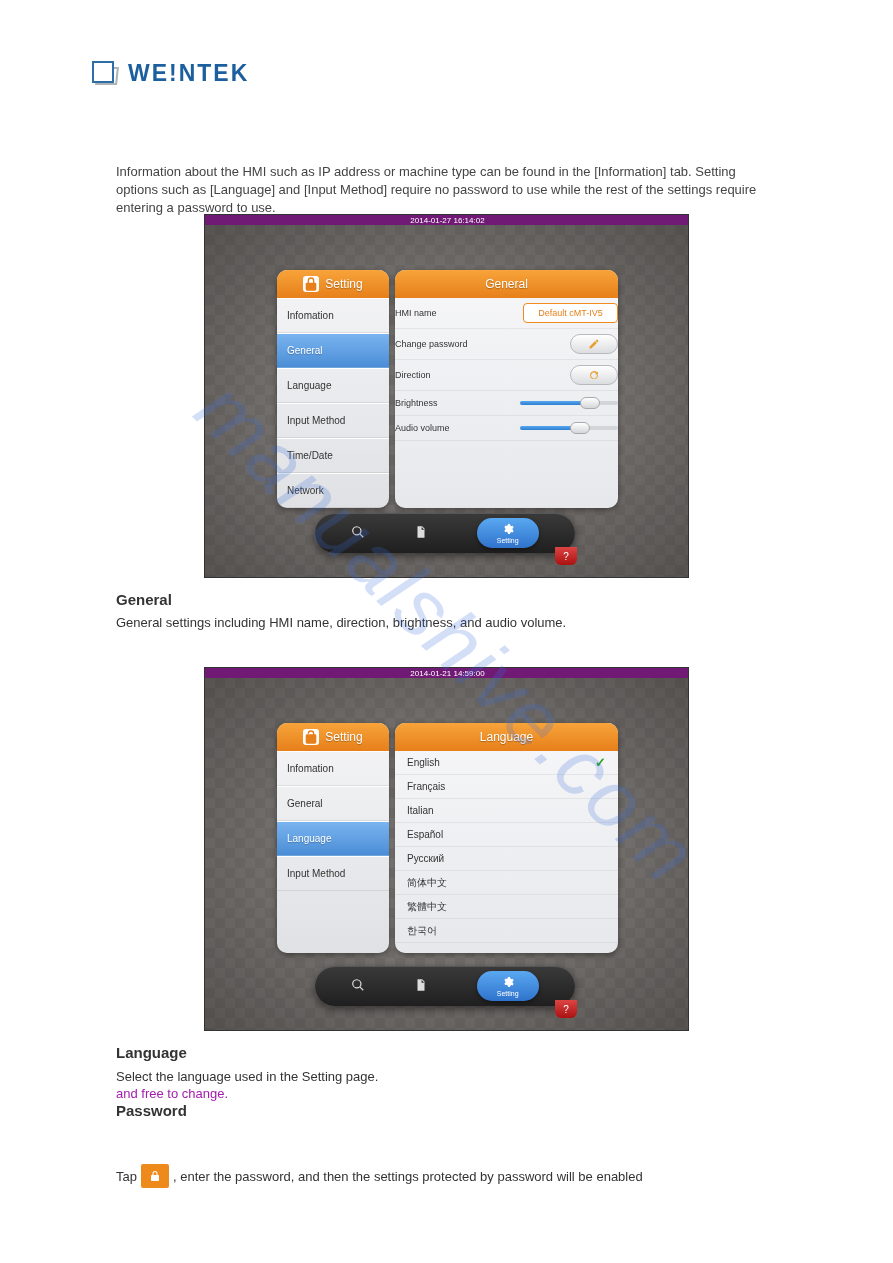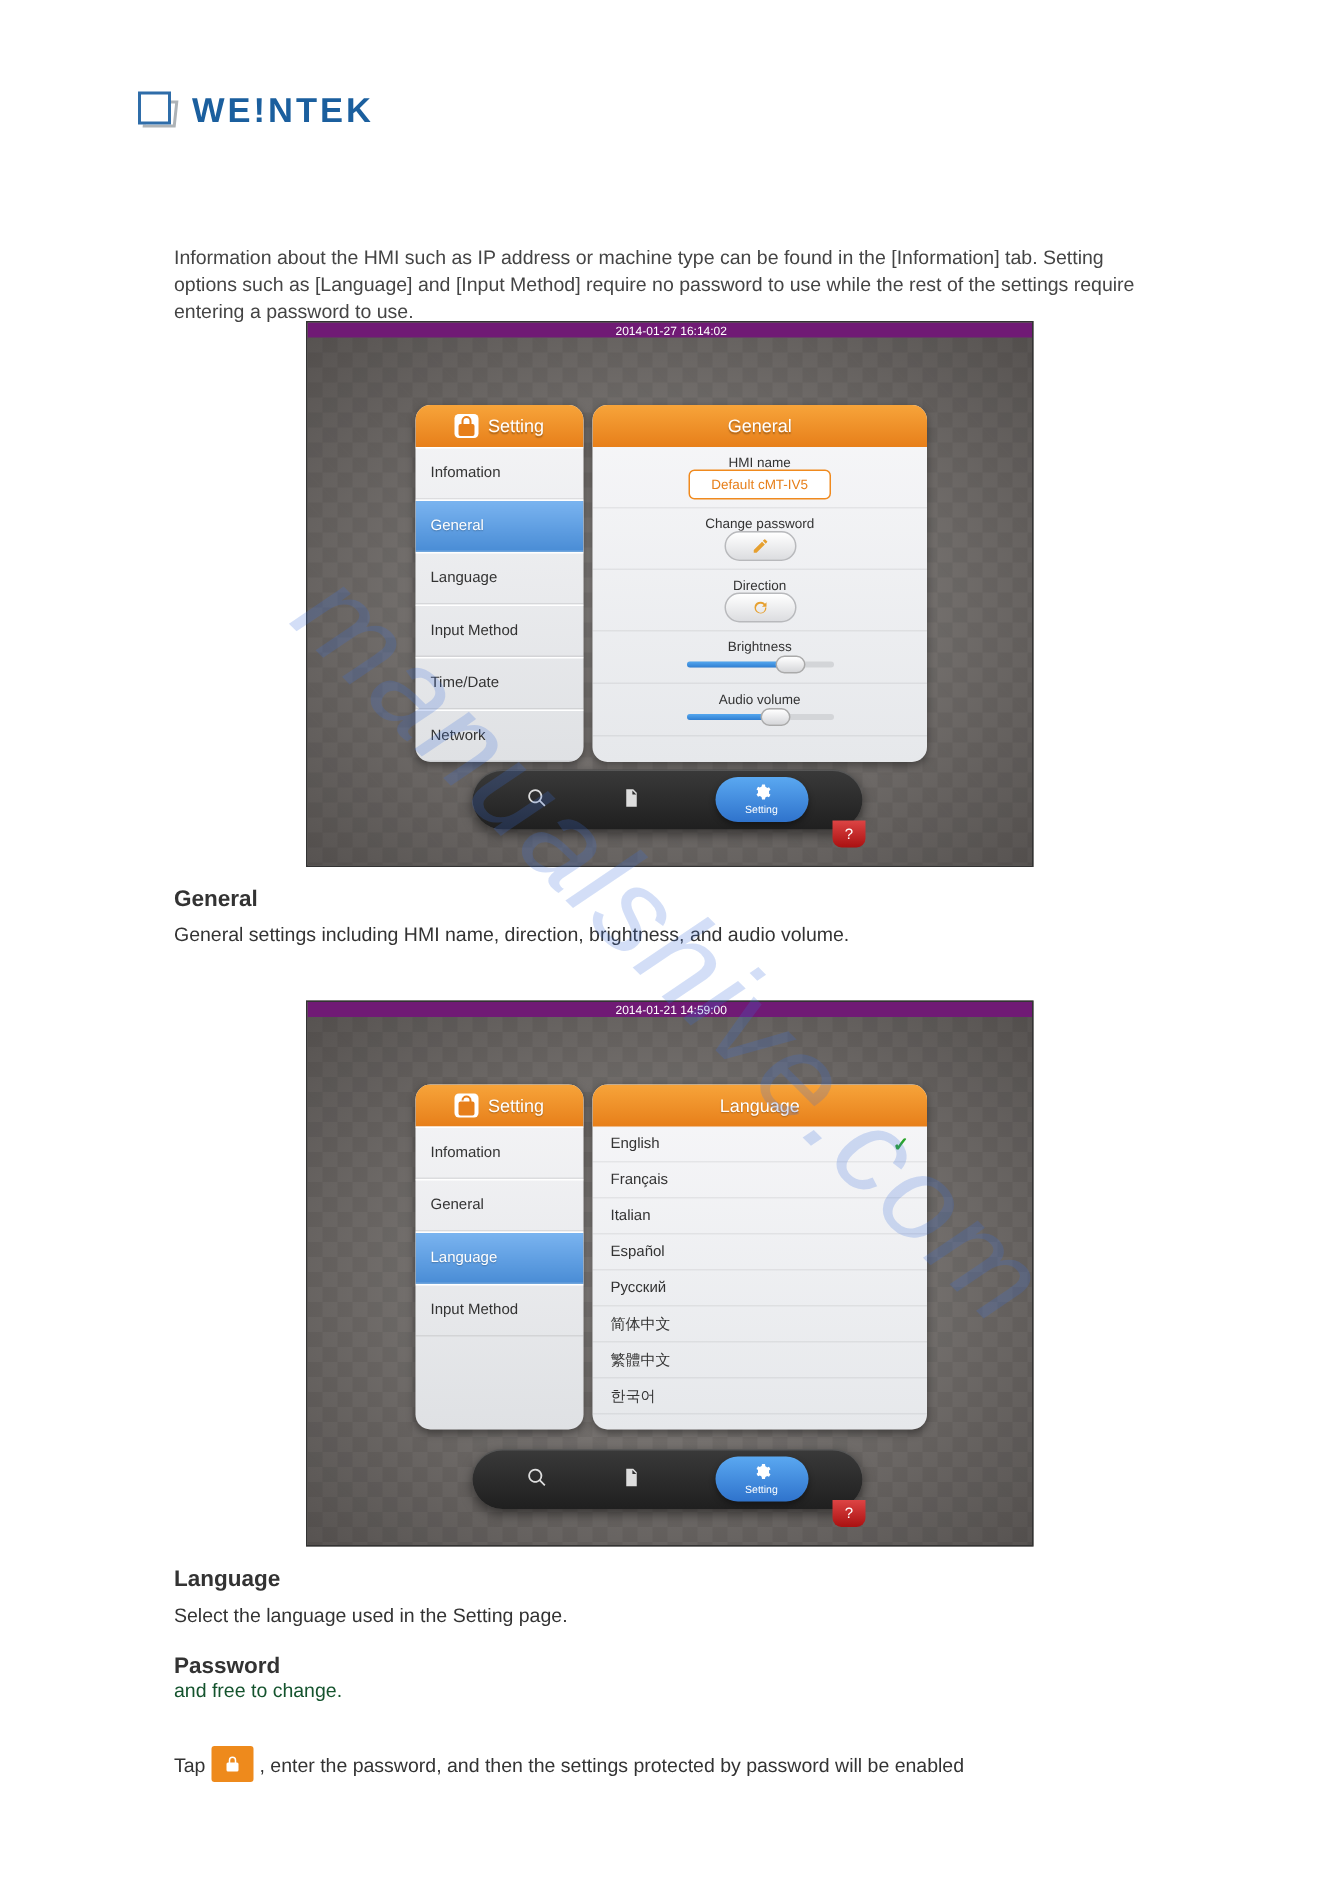--- a/index.html
+++ b/index.html
@@ -34,21 +34,21 @@
   .shot2 { left: 204px; top: 667px; }
 
   .panels { position:absolute; left:72px; top:45px; display:flex; gap:6px; }
   .side-panel { width:112px; border-radius:10px; background:linear-gradient(#f5f5f7,#dfe1e4); box-shadow:0 2px 6px rgba(0,0,0,0.4); overflow:hidden;}
   .side-head { height:28px; background:linear-gradient(#f7a43a,#e77f1a); color:#fff; font-size:12px; display:flex; align-items:center; justify-content:center; gap:6px; text-shadow:0 1px 1px rgba(0,0,0,.3);}
   .lock-badge { width:16px; height:16px; background:#fff; border-radius:3px; display:flex; align-items:center; justify-content:center; color:#e77f1a; font-size:10px;}
   .side-item { height:35px; display:flex; align-items:center; padding-left:10px; font-size:10px; color:#333; border-top:1px solid #fff; border-bottom:1px solid rgba(0,0,0,0.08);}
   .side-item.active { background:linear-gradient(#7ab4f0,#4a8dd6); color:#fff; text-shadow:0 1px 1px rgba(0,0,0,.25);}
   .main-panel { width:223px; border-radius:10px; background:linear-gradient(#f7f7f9,#e6e8eb); box-shadow:0 2px 6px rgba(0,0,0,0.4); overflow:hidden; min-height:230px;}
   .main-head { height:28px; background:linear-gradient(#f7a43a,#e77f1a); color:#fff; font-size:12px; display:flex; align-items:center; justify-content:center; text-shadow:0 1px 1px rgba(0,0,0,.3);}
-  .row { display:flex; align-items:center; justify-content:space-between; padding:5px 0; font-size:9px; color:#333; border-bottom:1px solid rgba(0,0,0,0.06);flex-direction:column;}
+  .row { display:flex; align-items:center; justify-content:space-between; padding:5px 0; font-size:9px; color:#333; border-bottom:1px solid rgba(0,0,0,0.06);}
   .hmi-box { width:95px; height:20px; border:1px solid #f08a1e; border-radius:4px; display:flex; align-items:center; justify-content:center; color:#e77f1a; font-size:9px; background:#fff;}
   .icon-btn { width:48px; height:20px; border-radius:10px; background:linear-gradient(#fff,#dcdde0); border:1px solid #b8b9bc; display:flex; align-items:center; justify-content:center;}
   .icon-btn svg { width:12px; height:12px; }
   .slider { width:98px; height:14px; position:relative;}
   .slider-track { position:absolute; left:0; right:0; top:5px; height:4px; border-radius:2px; background:#d3d5d8;}
   .slider-fill { position:absolute; left:0; top:5px; height:4px; border-radius:2px; background:linear-gradient(#54a7ef,#2f7ed1);}
   .slider-thumb { position:absolute; top:1px; width:20px; height:12px; border-radius:6px; background:linear-gradient(#fff,#d5d6d9); border:1px solid #aaa;}
 
   .lang-item { height:24px; display:flex; align-items:center; justify-content:space-between; padding:0 12px; font-size:10px; color:#333; border-bottom:1px solid rgba(0,0,0,0.06);gap:25px;}
   .check { color:#2aa52a; font-weight:bold; font-size:13px;}
@@ -60,21 +60,21 @@
   .bb-setting-label { color:#fff; font-size:7px;}
   .help-tag { position:absolute; right:-2px; bottom:-12px; width:22px; height:18px; border-radius:0 0 6px 6px; background:linear-gradient(#d44,#a11); color:#fff; font-size:10px; display:flex; align-items:center; justify-content:center;}
 
   
   .label-general { position:absolute; left:116px; top:591px; font-size:15px; font-weight:bold; color:#333;}
   .text-general { position:absolute; left:116px; top:615px; font-size:13px; color:#333;}
   .label-language { position:absolute; left:116px; top:1044px; font-size:15px; font-weight:bold; color:#333;}
   .text-language { position:absolute; left:116px; top:1069px; font-size:13px; color:#333;}
   .label-password { position:absolute; left:116px; top:1102px; font-size:15px; font-weight:bold; color:#333;}
   .text-password-1 { position:absolute; left:116px; top:1126px; font-size:13px; color:#333; display:flex; align-items:center;margin-top:38px;}
-  .text-password-2 { position:absolute; left:116px; top:1119px; font-size:13px; color:#14532d;}
+  .text-password-2 { position:absolute; left:116px; top:1086px; font-size:13px; color:#a21caf;}
   .inline-lock { display:inline-flex; width:28px; height:24px; background:#ee8a1c; align-items:center; justify-content:center; margin:0 4px; border-radius:2px;}
   .inline-lock svg { width:12px; height:14px;}
 </style>
 </head>
 <body>
 
 <div class="logo-wrap">
   <span class="logo-icon">
     <span class="logo-icon-box2"></span>
     <span class="logo-icon-box"></span>

